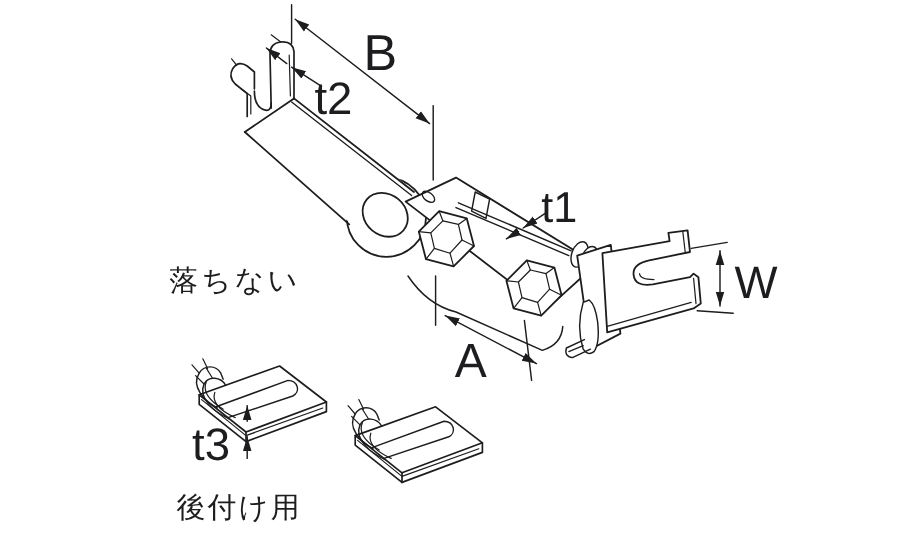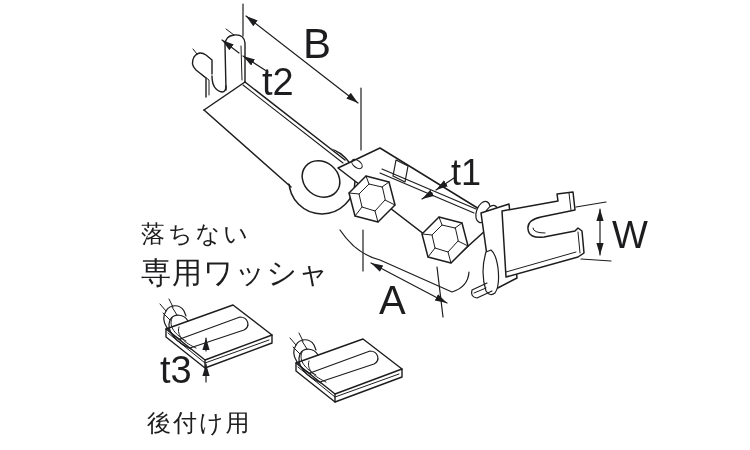--- a/index.html
+++ b/index.html
@@ -151,16 +151,15 @@
     <text class="dim-label" x="303" y="58" font-size="42">B</text>
     <text class="dim-label" x="262" y="95" font-size="38">t2</text>
     <text class="dim-label" x="451" y="185" font-size="36">t1</text>
     <text class="dim-label" x="612" y="248" font-size="38">W</text>
     <text class="dim-label" x="379" y="314" font-size="40">A</text>
     <text class="dim-label" x="160" y="383" font-size="38">t3</text>
   </g>
 </svg>
 
 <div class="jp-note jp-line1">落ちない</div>
-<div class="jp-note jp-line2">専用ワッシャ</div>
 <div class="jp-note jp-retrofit">後付け用</div>
 
 </div>
 
 </body></html>

